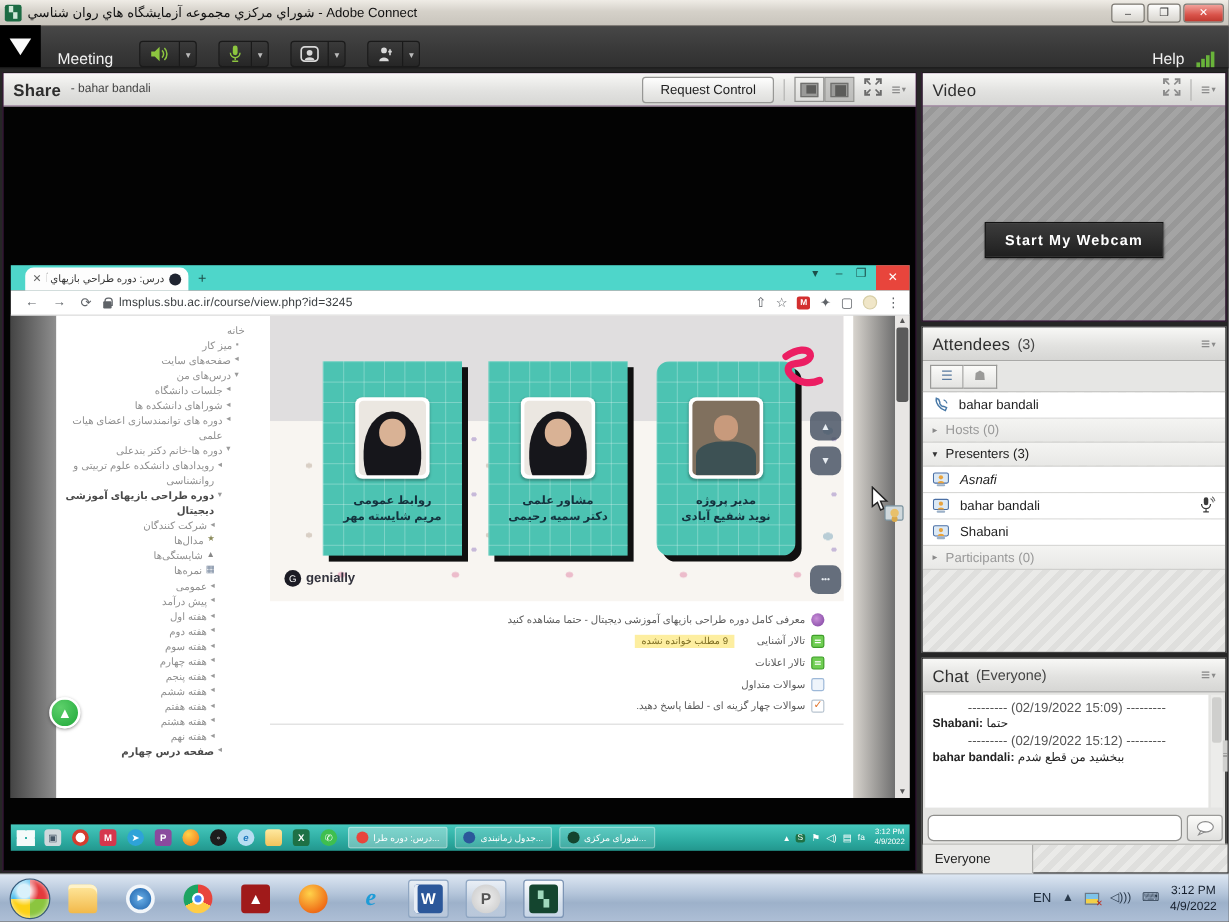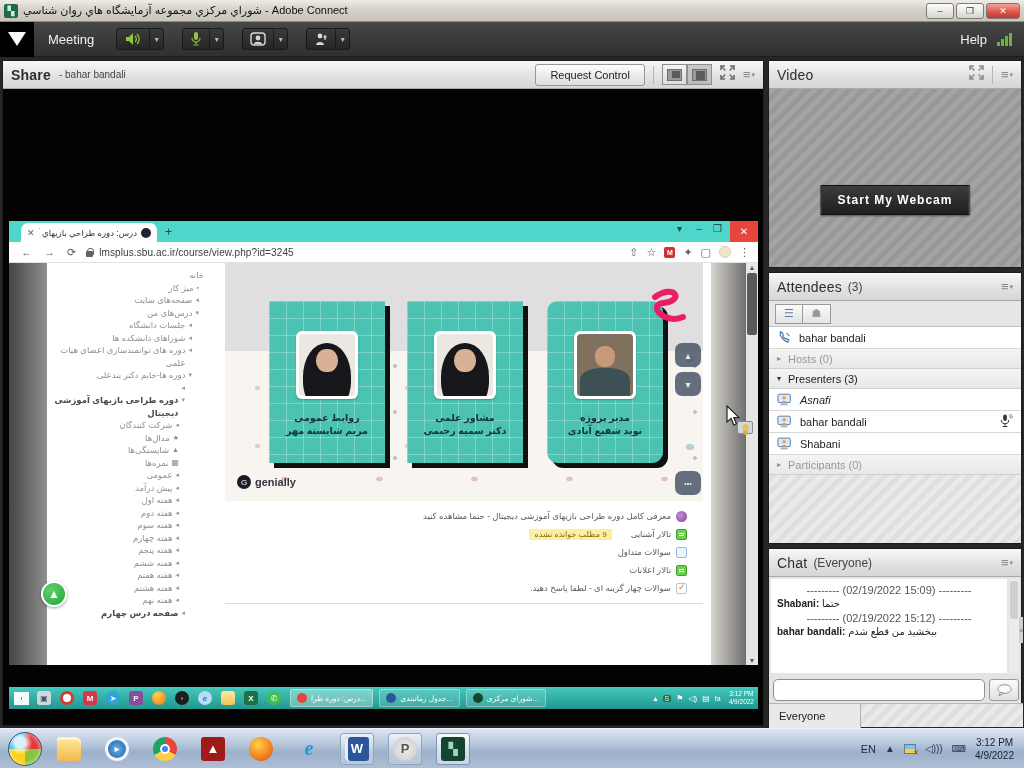--- a/index.html
+++ b/index.html
@@ -16,21 +16,21 @@
   #titlebar .title { font-size:11px; color:#111; }
   .win-btns { margin-left:auto; display:flex; gap:2px; }
   .win-btn { width:28px; height:16px; border:1px solid #7d7a74; border-radius:3px;
     background:linear-gradient(#fdfdfc,#d8d5cf); font-size:9px; color:#333;
     display:flex; align-items:center; justify-content:center; }
   .win-btn.close { width:34px; background:linear-gradient(#f2a29b,#d9534a 60%,#c0392f); color:#fff; font-weight:bold; }
 
   
   #menubar { position:absolute; left:0; top:22px; width:1024px; height:35px;
     background:linear-gradient(#474747,#383838 60%,#303030); border-bottom:1px solid #1d1d1d;
-    display:flex; align-items:center; }
+    display:flex; align-items:flex-end; }
   #adobe-logo { width:34px; height:35px; background:#000; display:flex; align-items:center; justify-content:center; }
   #adobe-logo .a-shape { width:0; height:0; border-left:9px solid transparent; border-right:9px solid transparent; border-top:14px solid #fafafa; }
   .menu-label { color:#f2f2f2; font-size:13px; margin:0 22px 0 14px; }
   .ac-btn-group { display:flex; align-items:center; height:22px; background:linear-gradient(#3a3a3a,#262626);
     border:1px solid #1a1a1a; border-radius:3px; margin-right:18px; }
   .ac-btn-main { padding:0 7px; display:flex; align-items:center; height:100%; }
   .ac-btn-arrow { width:14px; height:100%; border-left:1px solid #1a1a1a; color:#bbb; font-size:8px;
     display:flex; align-items:center; justify-content:center; }
   #help-area { margin-left:auto; display:flex; align-items:center; gap:10px; padding-right:12px; }
   #help-label { color:#f2f2f2; font-size:13px; }
@@ -458,20 +458,21 @@
               <div class="nav-item ind-2">
                 <span class="nav-ic nic-collapsed"></span>
                 <span class="nav-label">دوره های توانمندسازی اعضای هیات علمی</span>
               </div>
               <div class="nav-item ind-2">
                 <span class="nav-ic nic-expanded"></span>
                 <span class="nav-label">دوره ها-خانم دکتر بندعلی</span>
               </div>
               <div class="nav-item ind-3">
                 <span class="nav-ic nic-collapsed"></span>
+                <span class="nav-label">رویدادهای دانشکده علوم تربیتی و روانشناسی</span>
               </div>
               <div class="nav-item st-bold ind-3">
                 <span class="nav-ic nic-expanded"></span>
                 <span class="nav-label">دوره طراحی بازیهای آموزشی دیجیتال</span>
               </div>
               <div class="nav-item ind-4">
                 <span class="nav-ic nic-collapsed"></span>
                 <span class="nav-label">شرکت کنندگان</span>
               </div>
               <div class="nav-item ind-4">
@@ -595,27 +596,27 @@
                   <span class="res-ic ri-intro"></span>
                   <span class="res-label">معرفی کامل دوره طراحی بازیهای آموزشی دیجیتال - حتما مشاهده کنید</span>
 
                 </div>
                 <div class="res-row">
                   <span class="res-ic ri-forum"></span>
                   <span class="res-label">تالار آشنایی</span>
                   <span class="res-badge">9 مطلب خوانده نشده</span>
                 </div>
                 <div class="res-row">
+                  <span class="res-ic ri-forum"></span>
+                  <span class="res-label">تالار اعلانات</span>
+
+                </div>
+                <div class="res-row">
                   <span class="res-ic ri-page"></span>
                   <span class="res-label">سوالات متداول</span>
-
-                </div>
-                <div class="res-row">
-                  <span class="res-ic ri-forum"></span>
-                  <span class="res-label">تالار اعلانات</span>
 
                 </div>
                 <div class="res-row">
                   <span class="res-ic ri-quiz"></span>
                   <span class="res-label">سوالات چهار گزینه ای - لطفا پاسخ دهید.</span>
 
                 </div>
               </div>
             <div id="res-divider"></div>
           </div>

